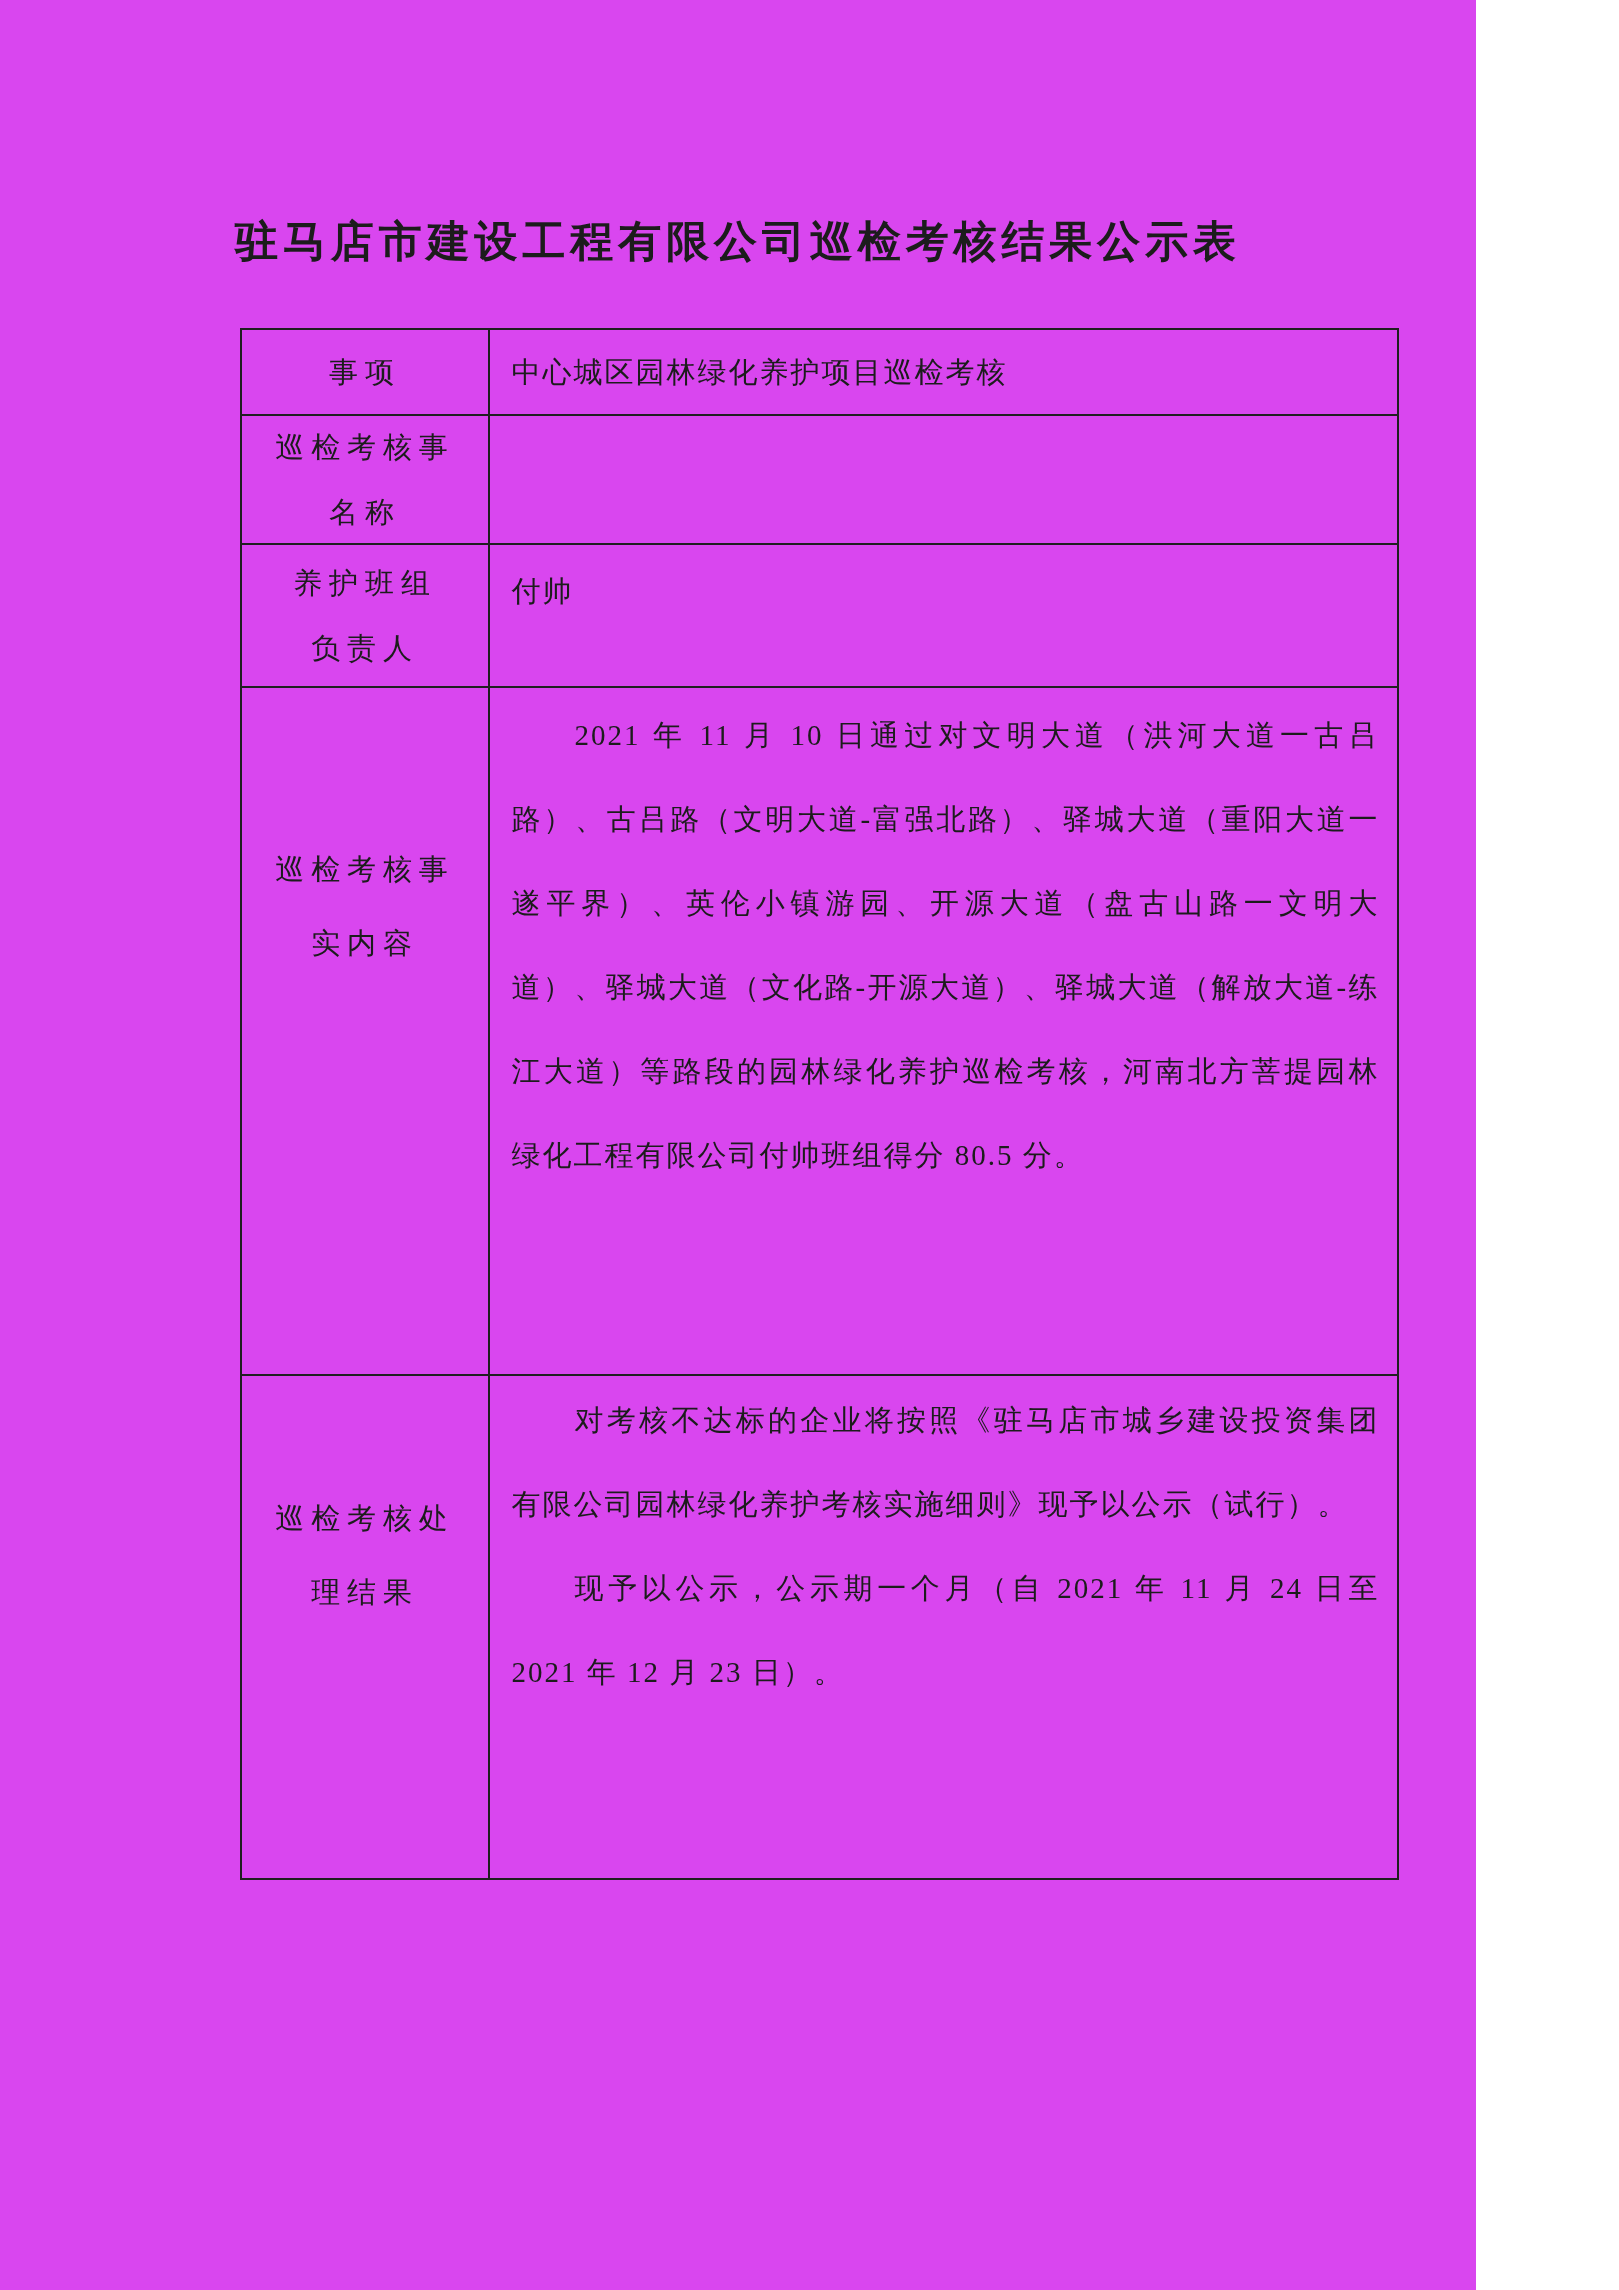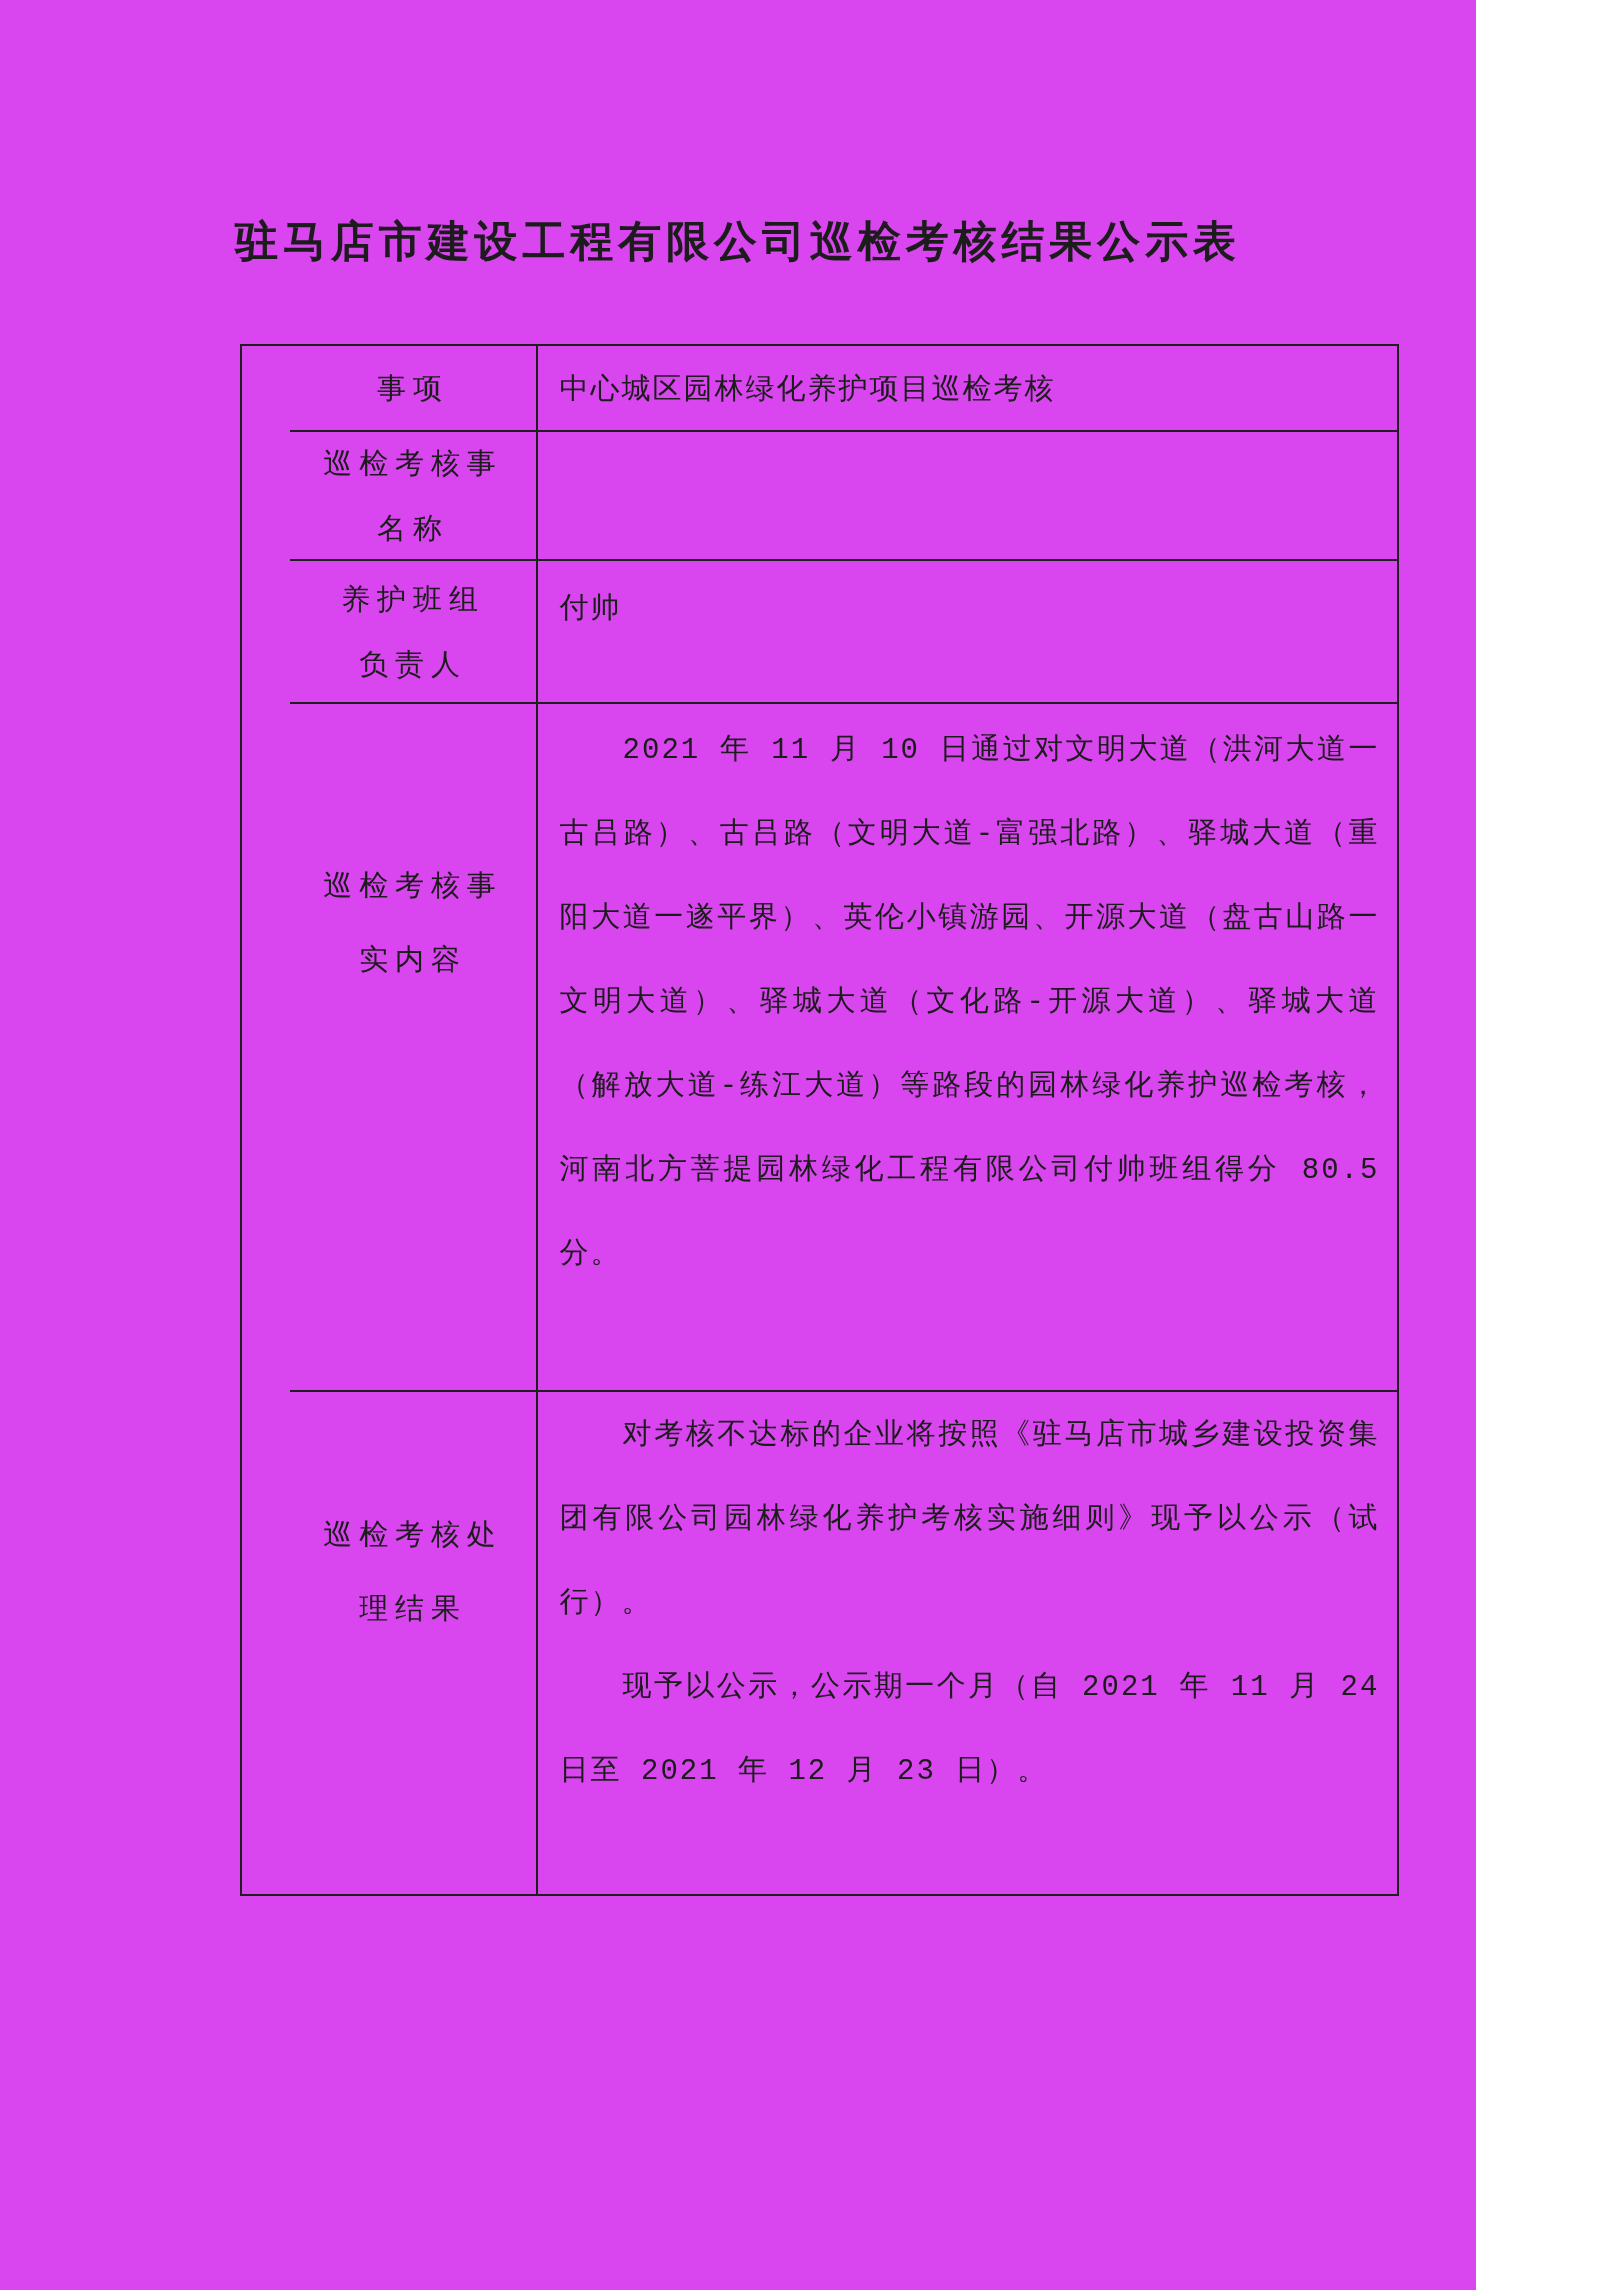--- a/index.html
+++ b/index.html
@@ -19,25 +19,24 @@
     right: 0;
     text-align: center;
     font-size: 43px;
     font-weight: bold;
     letter-spacing: 4.9px;
     line-height: 55px;
   }
   .notice-table {
     position: absolute;
     left: 240px;
-    top: 344px;
+    top: 328px;
     width: 1159px;
     border: 2.9px solid #1f1f1f;
     box-sizing: border-box;
-    padding-left: 48px;
   }
   .t-row { display: flex; border-bottom: 2px solid #1f1f1f; box-sizing: border-box; }
   .t-row:last-child { border-bottom: none; }
   .cell-label {
     flex: 0 0 248px;
     width: 248px;
     border-right: 2px solid #1f1f1f;
     box-sizing: border-box;
     display: flex;
     align-items: center;
@@ -65,21 +64,20 @@
   .r5 { height: 502px; }
   .r4 .cell-label { line-height: 74px; padding-bottom: 250px; }
   .r5 .cell-label { line-height: 74px; padding-bottom: 145px; }
   .r4 .cell-content { padding-top: 4.9px; }
   .r5 .cell-content { padding-top: 2px; }
   .para {
     margin: 0;
     line-height: 84px;
     text-indent: 63px;
     text-align: justify;
-    font-family: Liberation Mono, monospace;
   }
 </style>
 </head>
 <body>
 
 <div class="page">
 
   <div class="doc-title">驻马店市建设工程有限公司巡检考核结果公示表</div>
 
   <div class="notice-table">

